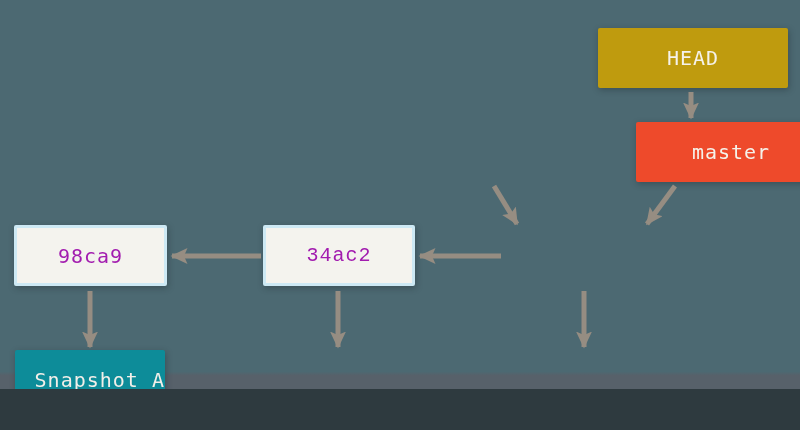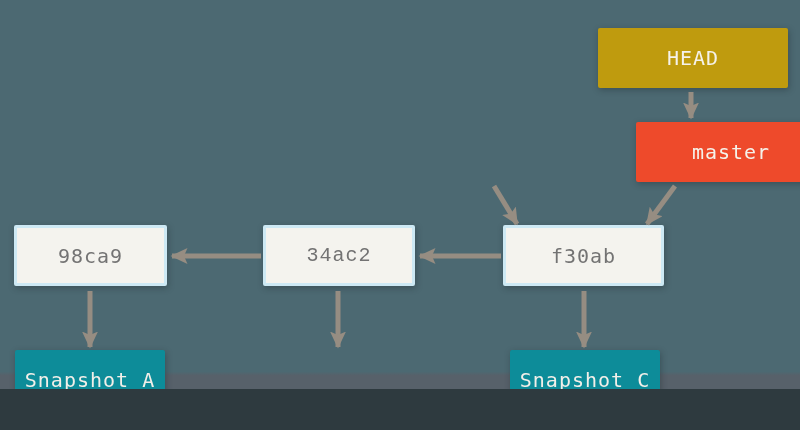--- a/index.html
+++ b/index.html
@@ -29,28 +29,29 @@
   }
   .ref-box {
     color: #f5f2ea;
   }
   .head-box   { background: #bf9b0e; left: 598px; top: 28px;  width: 190px; height: 60px; }
   .tag-box    { background: #ee4a2b; left: 409px; top: 122px; width: 184px; height: 60px; }
   .branch-box { background: #ee4a2b; left: 624px; top: 122px; width: 190px; height: 60px; margin-left: 12px; }
   .commit-box {
     background: #f4f3ee;
     border: 3px solid #cde9f4;
-    color: #737373;
+    color: #a21caf;
   }
   .commit-0 { left: 14px;  top: 225px; width: 153px; height: 61px; }
   .commit-1 { left: 263px; top: 225px; width: 152px; height: 61px; font-family: Liberation Mono, monospace; }
   .commit-2 { left: 503px; top: 225px; width: 161px; height: 61px; }
   .snapshot-box {
     background: #0d8c99;
     color: #f2efe9;
+    justify-content: flex-end;
   }
   .snapshot-0 { left: 15px;  top: 350px; width: 150px; height: 59px; }
   .snapshot-1 { left: 263px; top: 350px; width: 150px; height: 59px; }
   .snapshot-2 { left: 510px; top: 350px; width: 150px; height: 59px; }
   .arrows {
     position: absolute;
     left: 0;
     top: 0;
     z-index: 3;
     pointer-events: none;
@@ -92,26 +93,20 @@
   </div>
 
   <div class="box commit-box commit-0">
     <span>98ca9</span>
   </div>
 
   <div class="box commit-box commit-1">
     <span>34ac2</span>
   </div>
 
-  <div class="box commit-box commit-2">
-    <span>f30ab</span>
-  </div>
 
   <div class="box snapshot-box snapshot-0">
     <span>Snapshot A</span>
   </div>
 
 
-  <div class="box snapshot-box snapshot-2">
-    <span>Snapshot C</span>
-  </div>
 
 </div>
 
 </body></html>

